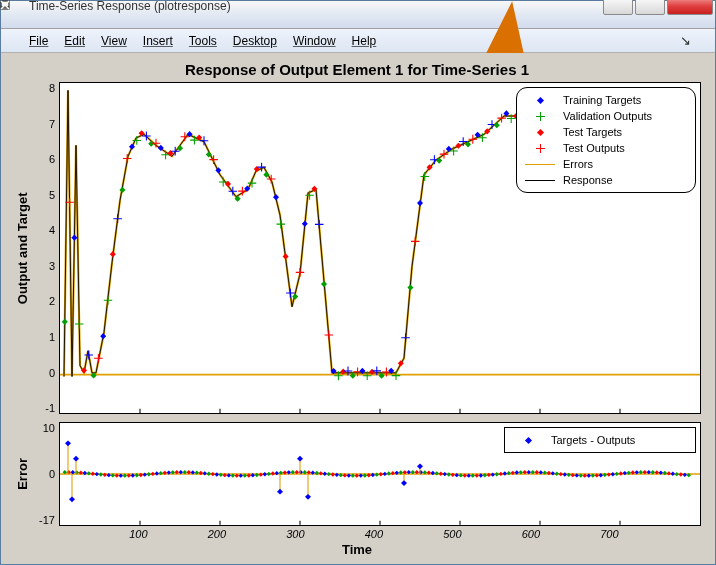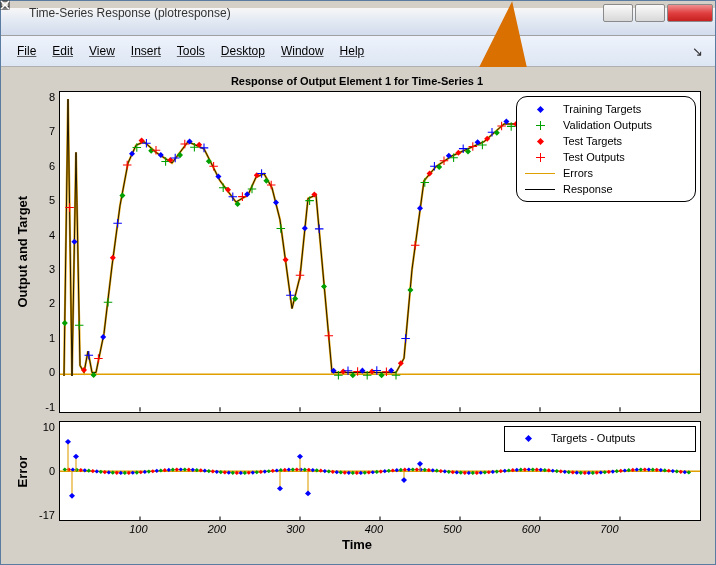--- a/index.html
+++ b/index.html
@@ -19,21 +19,20 @@
     display: flex;
     flex-direction: column;
   }
   .titlebar {
     height: 28px;
     background: linear-gradient(to bottom, #f7f7f7, #e2e9f3 50%, #d3dced);
     display: flex;
     align-items: center;
     padding: 0 2px 18px 6px;
     border-bottom: 1px solid #a0a0a0;
-    margin-top: 7px;
   }
   .app-icon {
     width: 16px; height: 16px;
     margin-right: 6px;
     display: inline-flex;
     align-items: center;
     justify-content: center;
   }
   .title-text { flex: 1; color: #333; font-size: 12px; }
   .win-btns { display: flex; gap: 0; }
@@ -46,25 +45,25 @@
     background: linear-gradient(to bottom, #fafafa, #d8d8d8);
     font-size: 10px;
     cursor: pointer;
   }
   .win-btn.close {
     background: linear-gradient(to bottom, #f09090, #e04040 50%, #c82020);
     color: #fff;
     width: 46px;
   }
   .menubar {
-    height: 31px;
+    height: 24px;
     background: linear-gradient(to bottom, #eef3fb, #dde6f4);
     display: flex;
     align-items: center;
-    padding: 0 8px;
+    padding: 0 20px;
     border-bottom: 1px solid #b0b0b0;
     font-size: 12px;
   }
   .menu-item {
     padding: 2px 8px;
     text-decoration: underline;
     text-decoration-color: rgba(0,0,0,0.6);
     text-underline-offset: 1px;
     cursor: pointer;
   }
@@ -76,21 +75,21 @@
   }
   .figure-area {
     flex: 1;
     background: #d4d0c8;
     position: relative;
     padding: 8px 14px 6px 12px;
   }
   .chart-title {
     text-align: center;
     font-weight: bold;
-    font-size: 11px;
+    font-size: 15px;
     margin-bottom: 4px;
     color: #000;
   }
   .plot-stack {
     display: flex;
     flex-direction: column;
     height: calc(100% - 22px);
   }
   .plot-row {
     display: flex;

